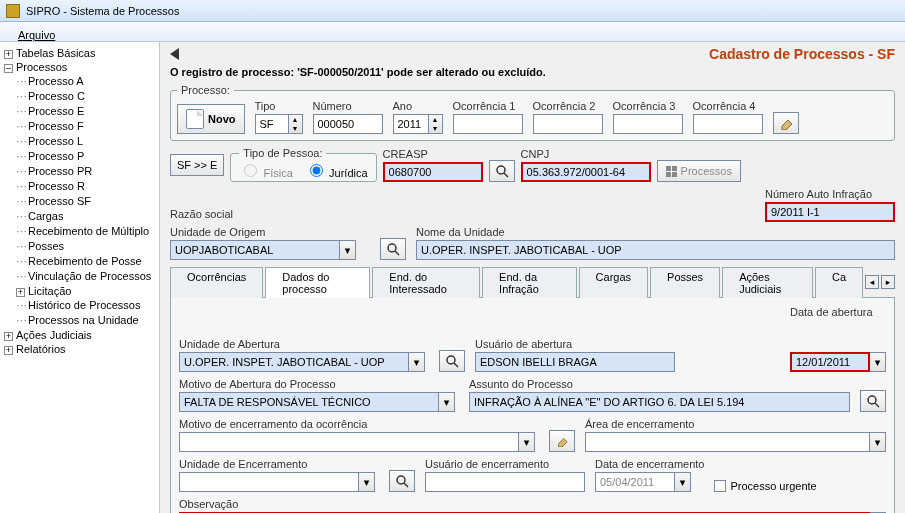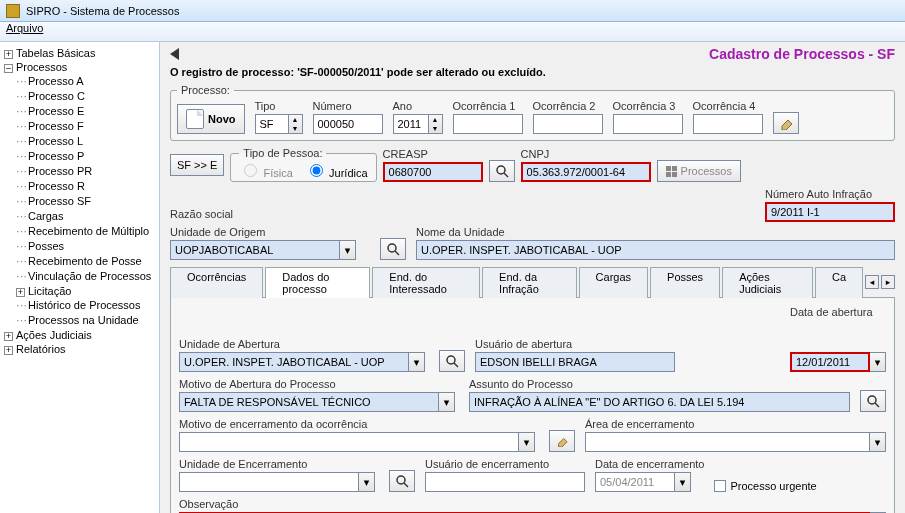--- a/index.html
+++ b/index.html
@@ -1,29 +1,29 @@
 <!DOCTYPE html>
 <html><head>
 <meta charset="utf-8">
 <style>
   * { box-sizing: border-box; font-family: Tahoma, Arial, sans-serif; font-size: 11px; }
   body { margin: 0; background: #f0f0f0; width: 905px; height: 513px; overflow: hidden; }
   .titlebar { background: linear-gradient(#eaf3fd, #cfe4fa); height: 22px; display:flex; align-items:center; padding:0 6px; border-bottom:1px solid #9db7d1; }
   .titlebar .icon { width:14px; height:14px; background:#c9a227; border:1px solid #8a6d1f; margin-right:6px; }
-  .menubar { background: linear-gradient(#f7fbff,#e6eefb); height:20px; border-bottom:1px solid #b6c9e2; display:flex; align-items:flex-start; padding:0 6px;}
+  .menubar { background: linear-gradient(#f7fbff,#e6eefb); height:20px; border-bottom:1px solid #b6c9e2; display:flex; align-items:flex-end; padding:0 18px;}
   .menubar span:first-child { text-decoration: underline; }
   .main { display:flex; height:calc(513px - 42px); }
   .tree { width:160px; border-right:1px solid #b6c9e2; background:#fff; overflow:auto; padding:4px 2px;}
   .tree .node { padding:1px 2px; white-space:nowrap; cursor:default; }
   .tree .node .box { display:inline-block; width:9px; height:9px; border:1px solid #888; text-align:center; line-height:7px; font-size:9px; margin-right:3px; vertical-align:middle; background:#fff;}
   .tree .node .dots { color:#888; margin-right:2px; letter-spacing:-1px;}
   .tree .indent1 { padding-left:14px; }
   .content { flex:1; padding:4px 10px 10px 10px; overflow:hidden; position:relative; }
   .header-row { display:flex; justify-content:space-between; align-items:center; margin-bottom:4px;}
-  .hdr-right { color:#a21caf; font-weight:bold; font-size:14px; }
+  .hdr-right { color:#c2410c; font-weight:bold; font-size:14px; }
   .arrow-left { width:0;height:0;border-top:6px solid transparent;border-bottom:6px solid transparent;border-right:9px solid #333; display:inline-block;}
   .status-line { font-weight:bold; margin-bottom:6px; }
   fieldset { border:1px solid #9aa; border-radius:3px; padding:4px 6px 6px 6px; margin:0 0 6px 0; background:#f6f6f6;}
   fieldset legend { padding:0 4px; color:#333; }
   .row { display:flex; align-items:flex-end; gap:10px; }
   .col { display:flex; flex-direction:column; }
   .lbl { color:#333; margin-bottom:2px; }
   input[type=text], .txtinput, select, textarea { border:1px solid #7a8aa0; background:#fff; height:20px; padding:1px 4px; }
   .ro { background:#d6e4f5; }
   .btn { border:1px solid #7a8aa0; background:linear-gradient(#fdfdfd,#e6e6e6); height:22px; padding:0 8px; display:inline-flex; align-items:center; gap:4px; cursor:default;}

